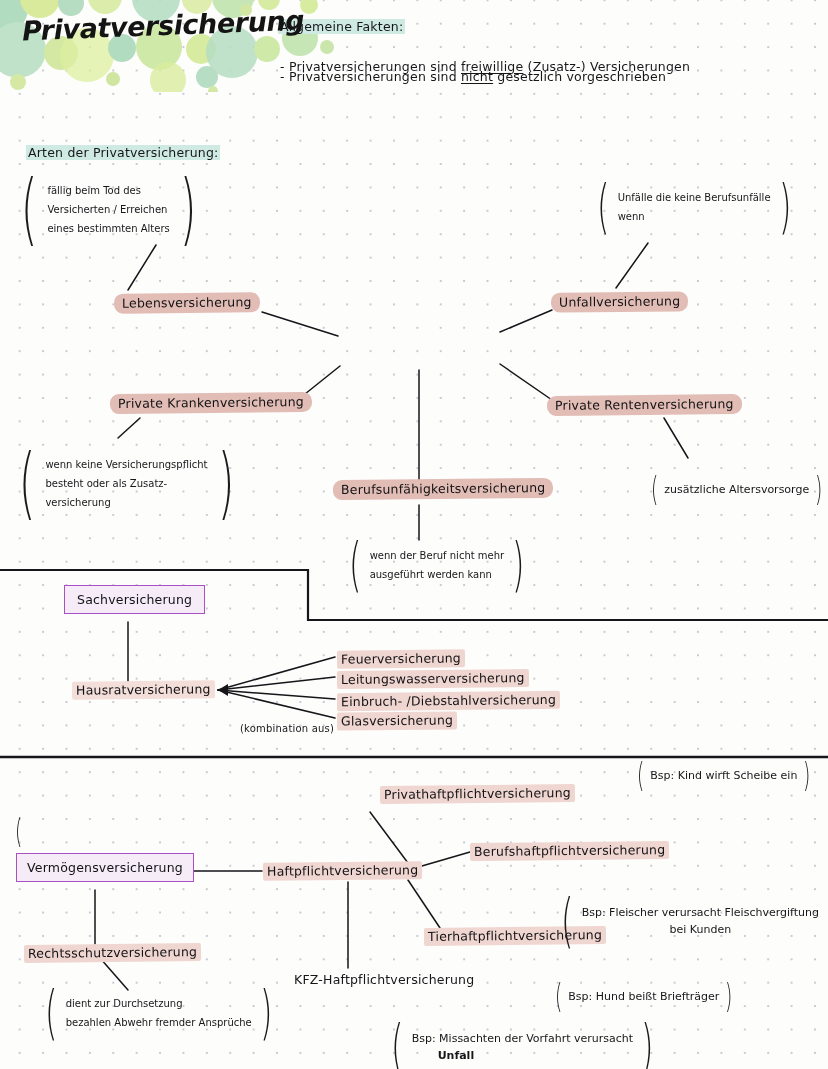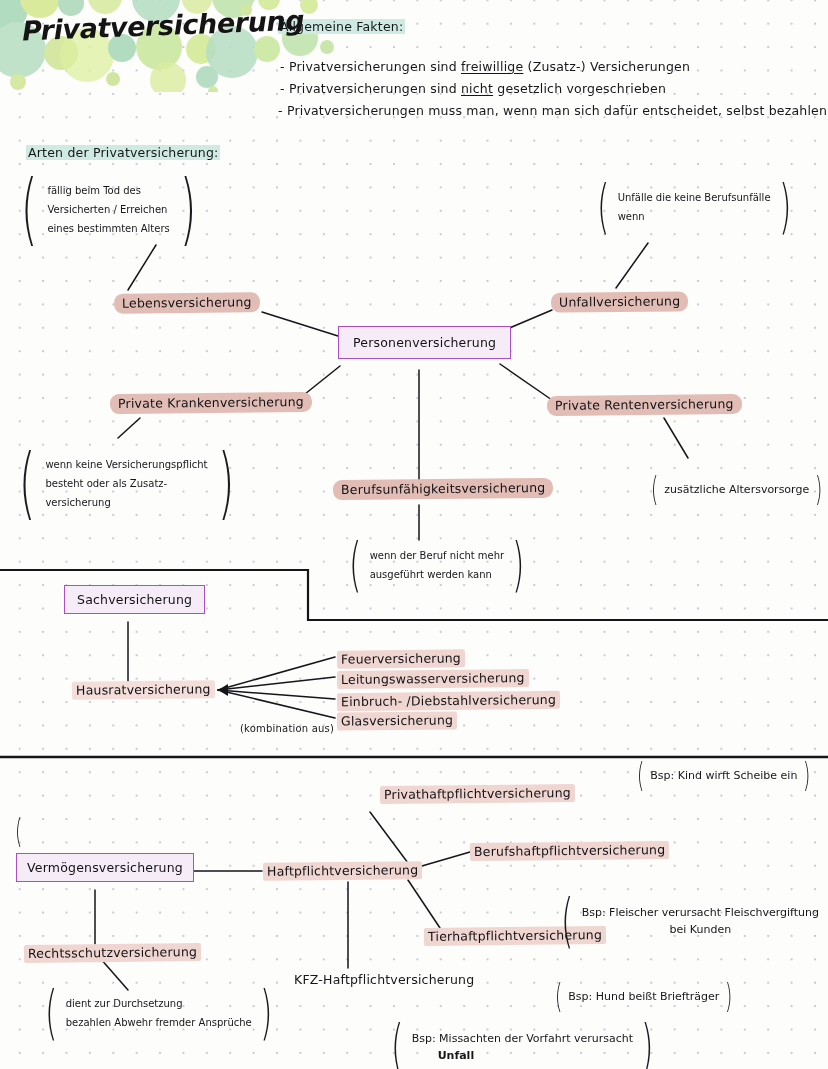--- a/index.html
+++ b/index.html
@@ -158,32 +158,28 @@
       <polygon points="218,690 228,684 228,696"></polygon>
     </g>
   </svg>
 
   <div class="hand" style="left:266px;top:18px;">
     <span class="hl-green">Allgemeine Fakten:</span>
   </div>
   <div class="hand" style="left:268px;top:58px;">
     <span>- Privatversicherungen sind </span><span class="u">freiwillige</span><span> (Zusatz-) Versicherungen</span>
   </div>
-  <div class="hand" style="left:268px;top:80px;">
+  <div class="hand" style="left:268px;top:68px;">
     <span>- Privatversicherungen sind </span><span class="u">nicht</span><span> gesetzlich vorgeschrieben</span>
-  </div>
-  <div class="hand" style="left:266px;top:102px;">
-    <span>- Privatversicherungen muss man, wenn man sich dafür entscheidet, selbst bezahlen</span>
   </div>
 
   <div class="hand" style="left:14px;top:144px;">
     <span class="hl-green">Arten der Privatversicherung:</span>
   </div>
 
-  <div class="node-purple" style="left:338px;top:326px;">Personenversicherung</div>
 
   <div class="node-pink" style="left:114px;top:293px;">Lebensversicherung</div>
   <div class="node-pink" style="left:551px;top:292px;">Unfallversicherung</div>
   <div class="node-pink" style="left:110px;top:393px;">Private Krankenversicherung</div>
   <div class="node-pink" style="left:547px;top:395px;">Private Rentenversicherung</div>
   <div class="node-pink" style="left:333px;top:479px;">Berufsunfähigkeitsversicherung</div>
 
   <div class="bracket tall3" style="left:14px;top:178px;">
     <span class="par">(</span>
     <span class="btxt">

